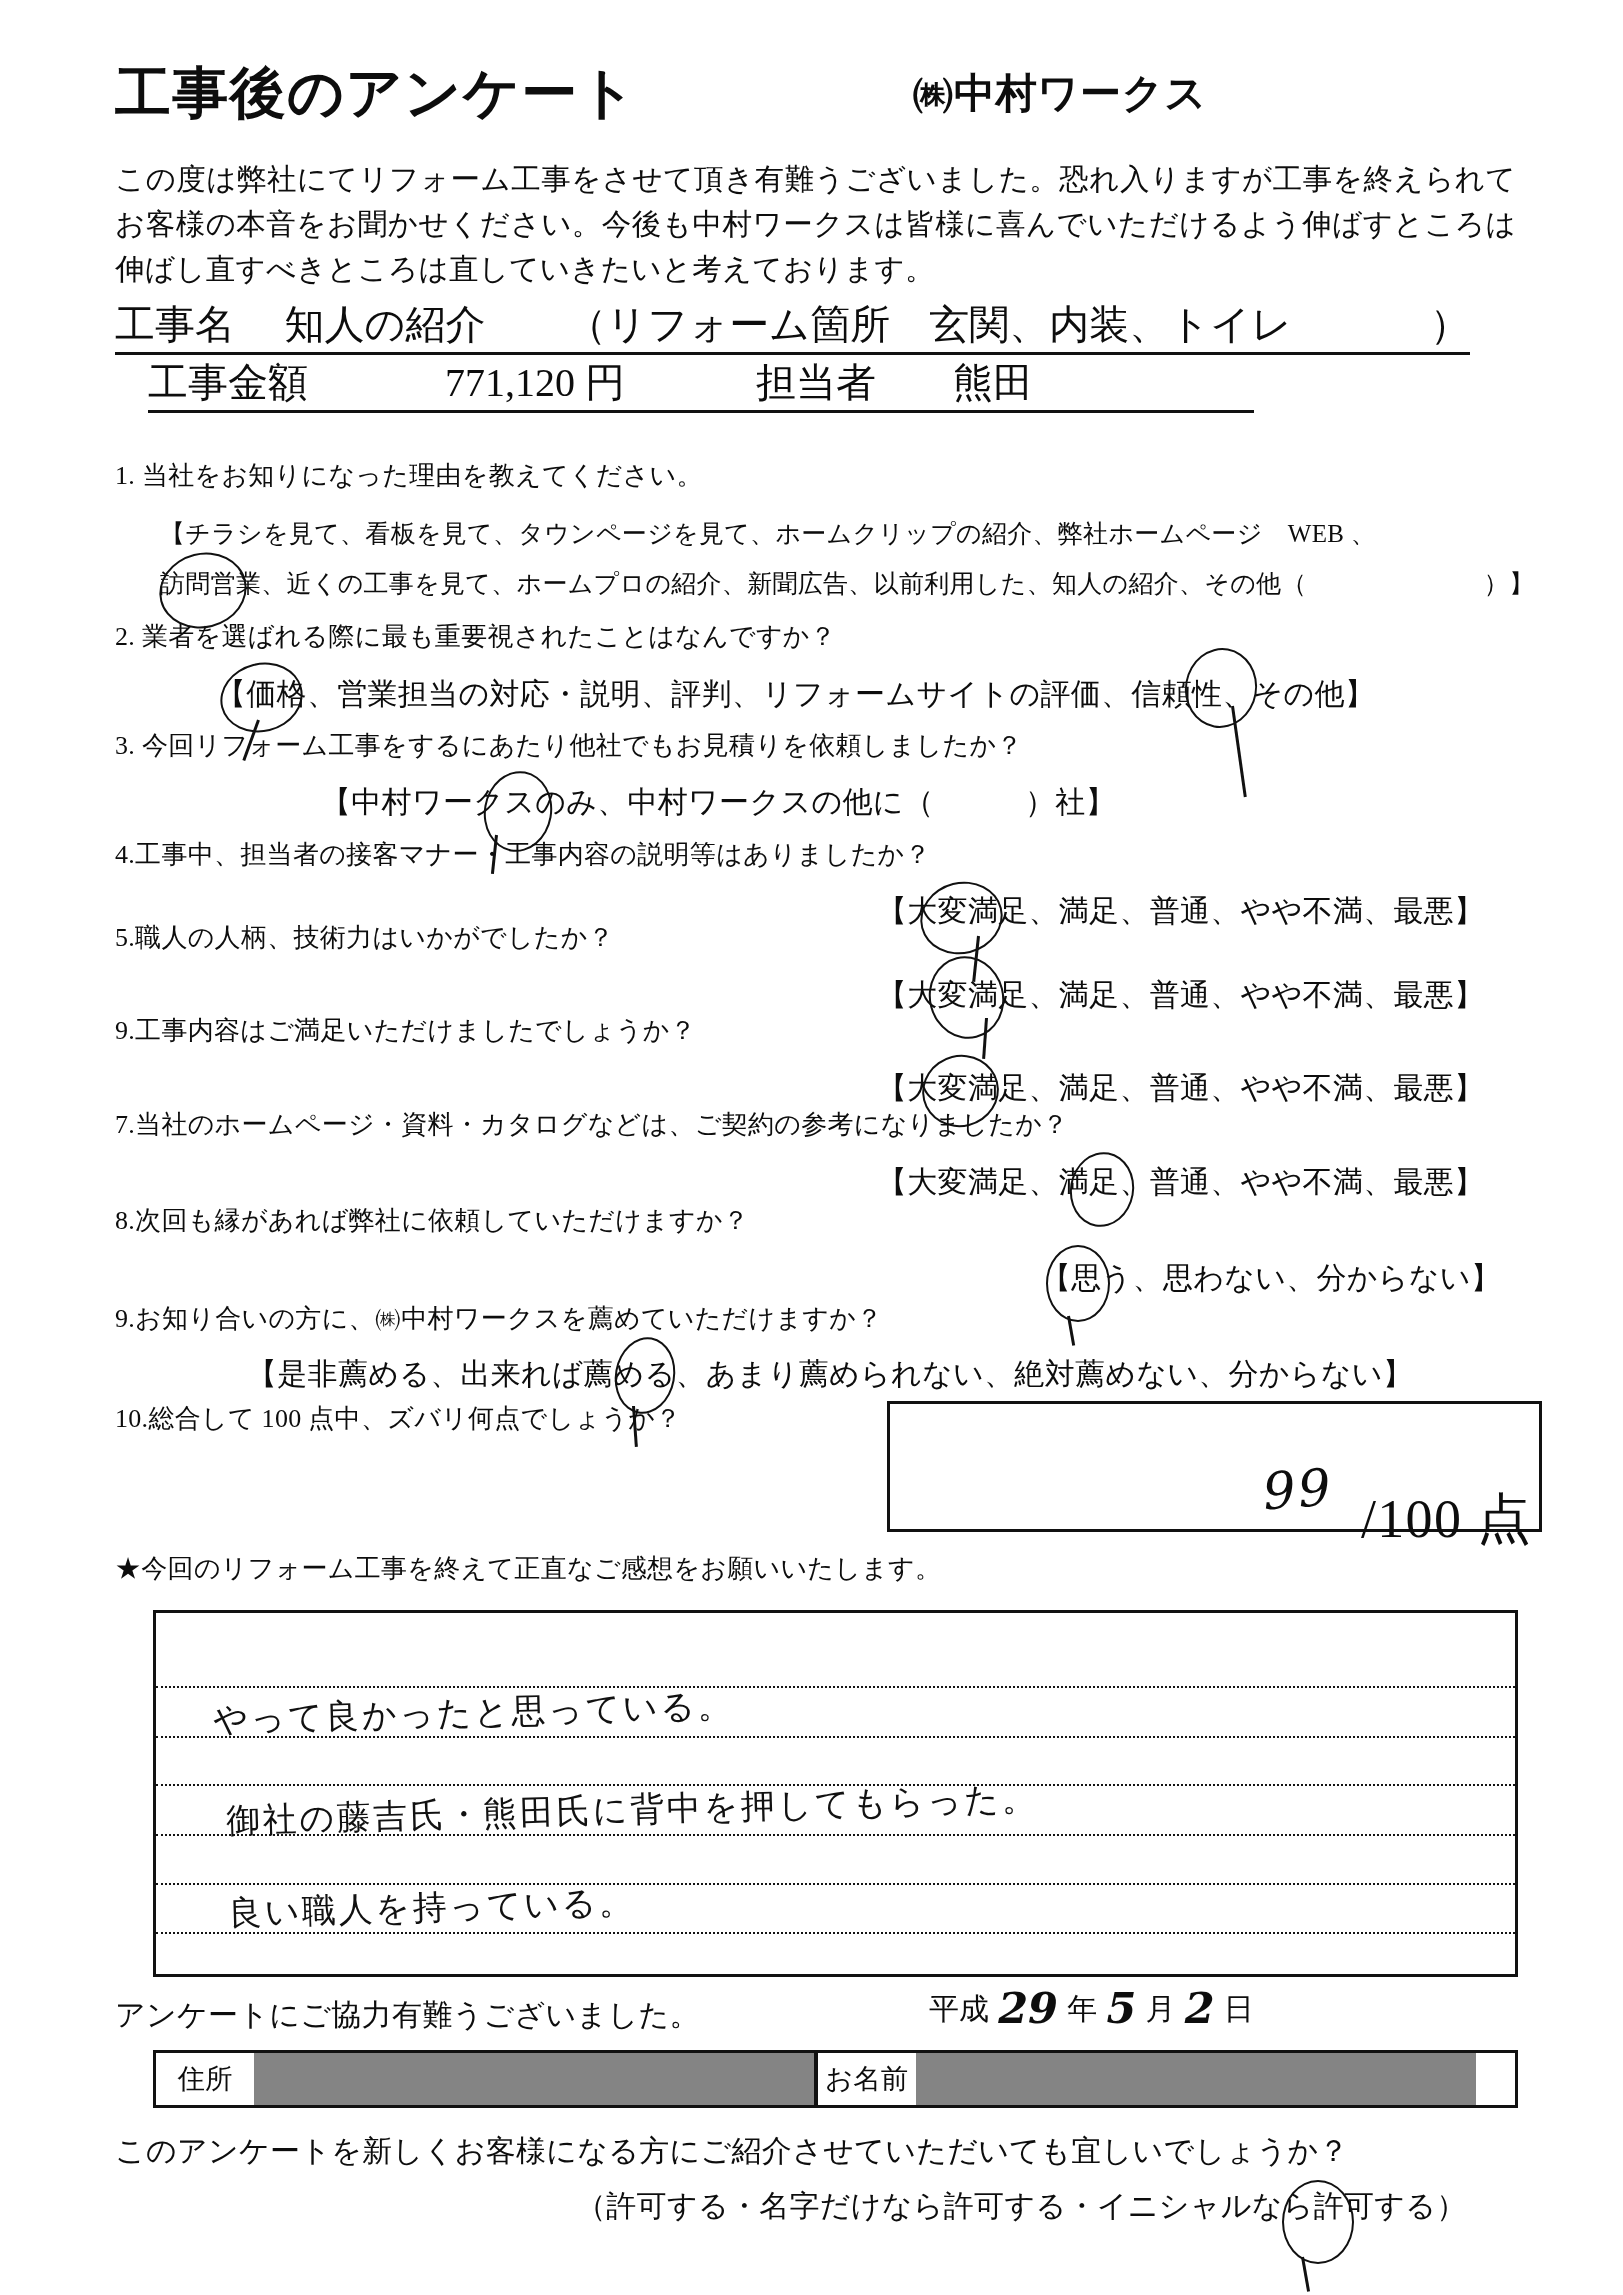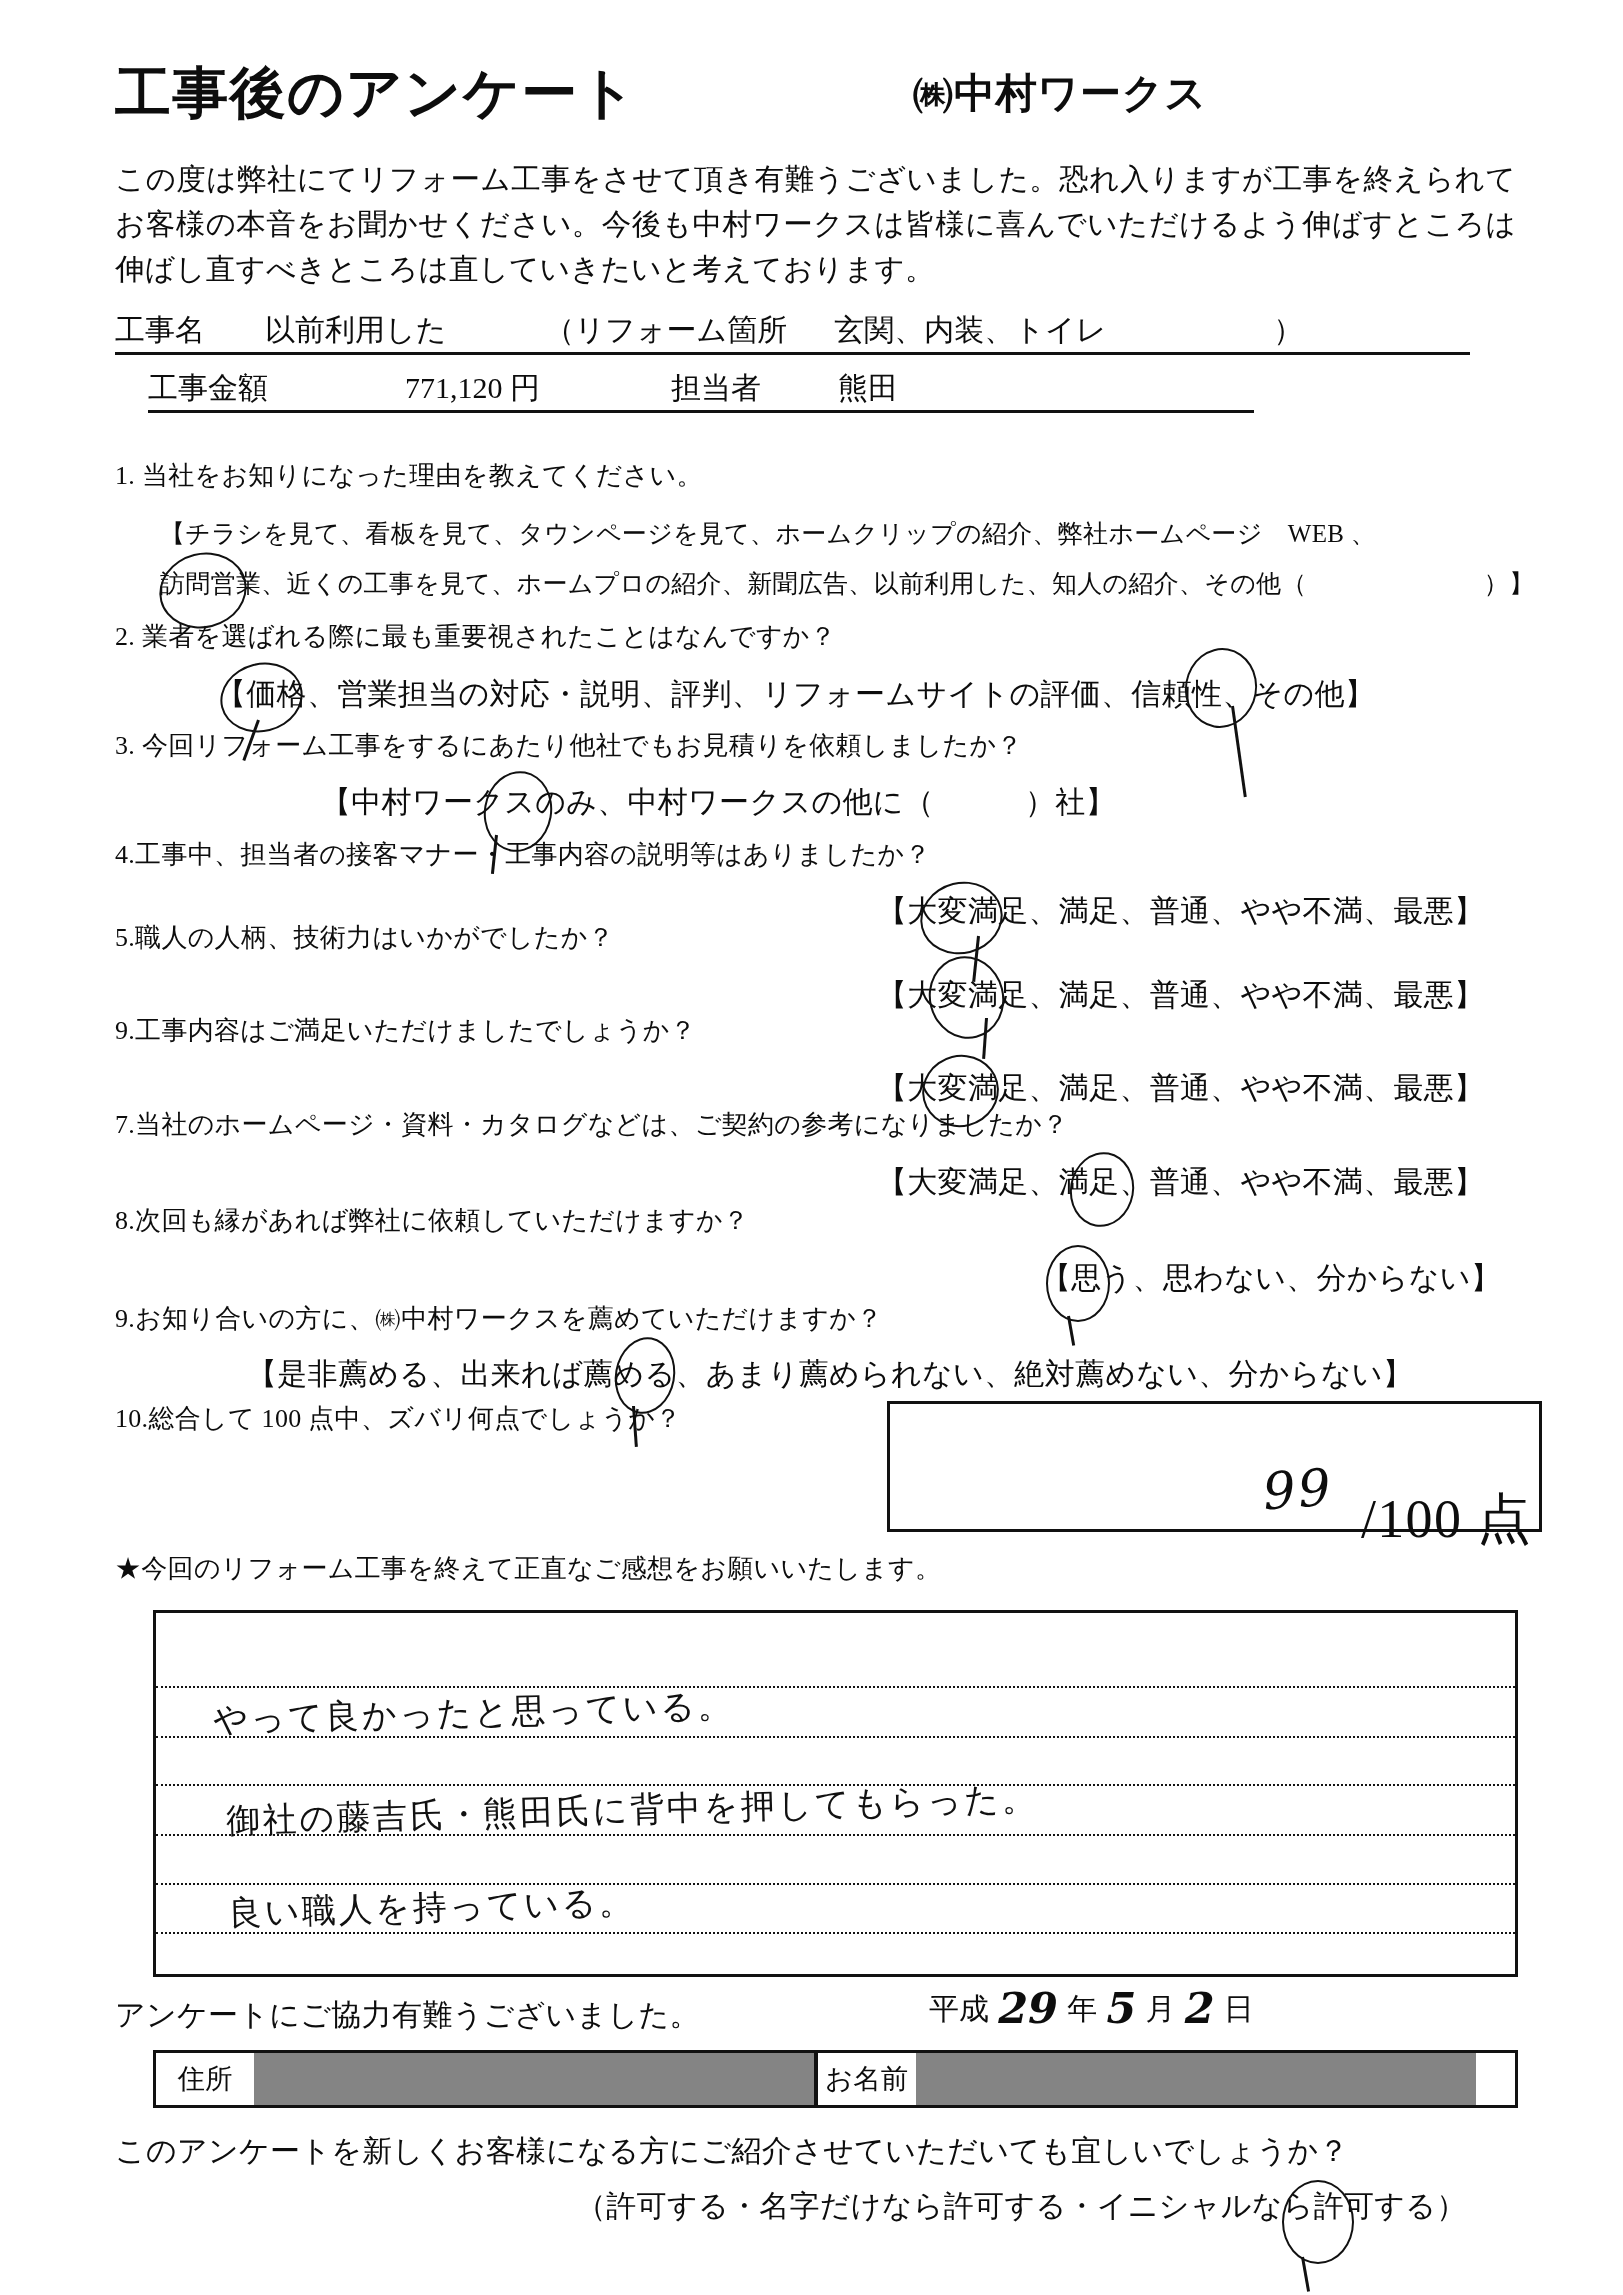--- a/index.html
+++ b/index.html
@@ -12,21 +12,21 @@
   .page{position:relative;width:1623px;height:2295px;overflow:hidden;background:#fff;}
 
   
   .title-row{position:absolute;left:115px;top:65px;width:1401px;display:flex;align-items:flex-end;}
   .doc-title{font-size:56px;font-weight:bold;letter-spacing:1.3px;line-height:1;}
   .company{font-size:41px;font-weight:bold;margin-left:275px;letter-spacing:0.7px;}
 
   .intro{position:absolute;left:115px;top:157px;width:1401px;font-size:29.5px;line-height:1.52;letter-spacing:0.3px;text-align:justify;}
 
   
-  .info-line{position:absolute;left:115px;width:1355px;border-bottom:3.3px solid #111;height:43px;display:flex;align-items:center;font-size:30px;white-space:pre;}
+  .info-line{position:absolute;left:115px;width:1355px;border-bottom:3.3px solid #111;height:43px;display:flex;align-items:flex-end;font-size:40px;white-space:pre;}
   .info-line.l1{top:309px;}
   .info-line.l2{top:367px;width:1106px;margin-left:33px;}
   .gap-a{display:inline-block;width:60px;}
   .gap-b{display:inline-block;width:98px;}
   .gap-c{display:inline-block;width:47px;}
   .gap-d{display:inline-block;width:167px;}
   .gap-e{display:inline-block;width:137px;}
   .gap-f{display:inline-block;width:77px;}
   .gap-g{display:inline-block;width:131px;}
 
@@ -71,21 +71,21 @@
 
 <div class="page">
 
   <div class="title-row">
     <div class="doc-title">工事後のアンケート</div>
     <div class="company">㈱中村ワークス</div>
   </div>
 
   <div class="intro">この度は弊社にてリフォーム工事をさせて頂き有難うございました。恐れ入りますが工事を終えられてお客様の本音をお聞かせください。今後も中村ワークスは皆様に喜んでいただけるよう伸ばすところは伸ばし直すべきところは直していきたいと考えております。</div>
 
-  <div class="info-line l1"><span>工事名</span><span class="gap-a"></span><span>以前利用した</span><span class="gap-b"></span><span>（リフォーム箇所</span><span class="gap-c"></span><span>玄関、内装、トイレ</span><span class="gap-d"></span><span>）</span></div>
+  <div class="info-line l1"><span>工事名</span><span class="gap-a"></span><span>知人の紹介</span><span class="gap-b"></span><span>（リフォーム箇所</span><span class="gap-c"></span><span>玄関、内装、トイレ</span><span class="gap-d"></span><span>）</span></div>
 
   <div class="info-line l2"><span>工事金額</span><span class="gap-e"></span><span>771,120 円</span><span class="gap-g"></span><span>担当者</span><span class="gap-f"></span><span>熊田</span></div>
 
   <div class="q" style="top:458px">1.  当社をお知りになった理由を教えてください。</div>
   <div class="opts opts-sm" style="left:160px;top:517px">【チラシを見て、看板を見て、タウンページを見て、ホームクリップの紹介、弊社ホームページ　WEB 、</div>
   <div class="opts opts-sm" style="left:160px;top:567px">訪問営業、近くの工事を見て、ホームプロの紹介、新聞広告、以前利用した、知人の紹介、その他（　　　　　　　）】</div>
   <div class="mark tilt" style="left:159px;top:553px;width:84px;height:71px;"></div>
 
   <div class="q" style="top:619px">2.  業者を選ばれる際に最も重要視されたことはなんですか？</div>
   <div class="opts" style="left:216px;top:674px">【価格、営業担当の対応・説明、評判、リフォームサイトの評価、信頼性、その他】</div>

